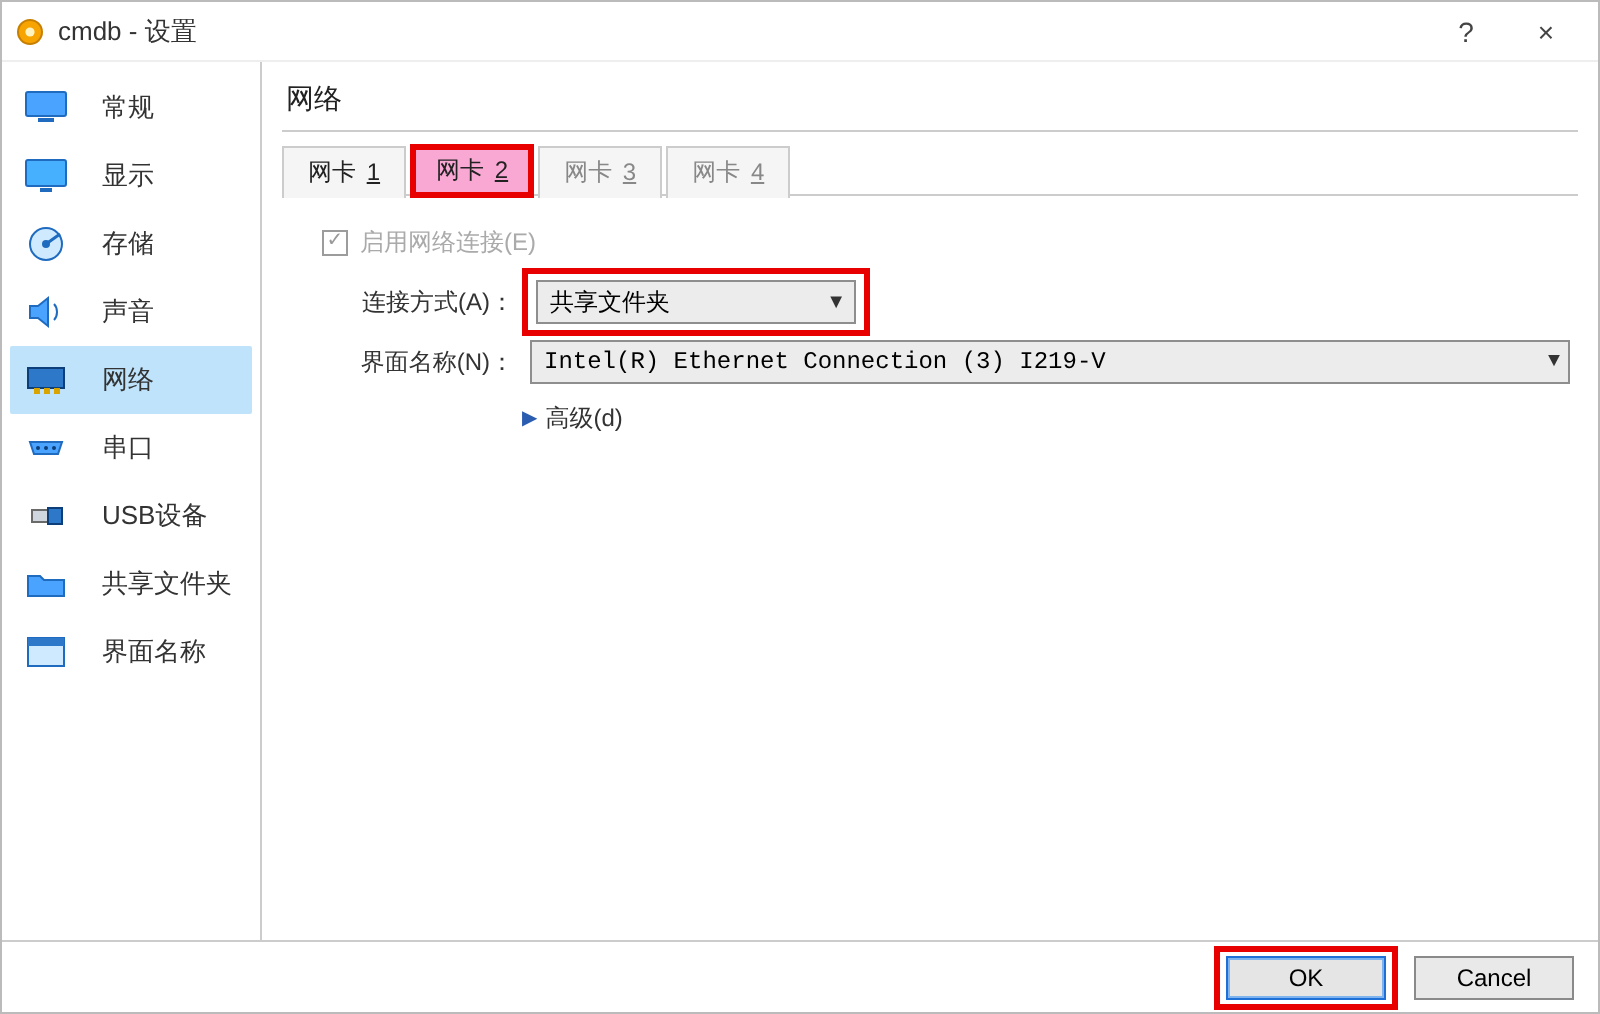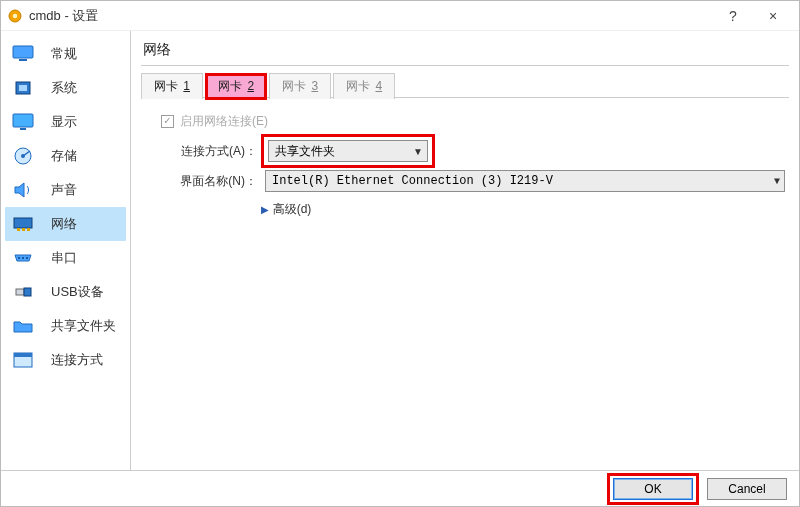--- a/index.html
+++ b/index.html
@@ -77,21 +77,21 @@
     font-size:14px;
     color:#222;
     padding: 2px 0 6px 2px;
     border-bottom:1px solid #ccc;
     margin-bottom:6px;
   }
   .tabs {
     display:flex;
     border-bottom:1px solid #ccc;
     height:26px;
-    align-items:flex-start;
+    align-items:center;
     gap:0;
   }
   .tab {
     padding: 4px 12px;
     border:1px solid #ccc;
     border-bottom:none;
     background:#f5f5f5;
     margin-right:2px;
     color:#888;
     cursor:pointer;
@@ -218,29 +218,20 @@
           <svg width="22" height="18">
             <rect x="1" y="1" width="20" height="12" rx="1" fill="#4aa3ff" stroke="#1f6bbf"></rect>
             <rect x="7" y="14" width="8" height="2" fill="#1f6bbf"></rect>
           </svg>
         </span>
       <span class="side-label">常规</span>
     </div>
     <div class="side-item">
       <span class="side-icon">
           <svg width="22" height="18">
-            <rect x="4" y="3" width="14" height="12" fill="#2d78c8" stroke="#0c3f7a"></rect>
-            <rect x="7" y="6" width="8" height="6" fill="#a8d4ff"></rect>
-          </svg>
-        </span>
-      <span class="side-label">系统</span>
-    </div>
-    <div class="side-item">
-      <span class="side-icon">
-          <svg width="22" height="18">
             <rect x="1" y="1" width="20" height="13" rx="1" fill="#46b0ff" stroke="#1f6bbf"></rect>
             <rect x="8" y="15" width="6" height="2" fill="#1f6bbf"></rect>
           </svg>
         </span>
       <span class="side-label">显示</span>
     </div>
     <div class="side-item">
       <span class="side-icon">
           <svg width="22" height="18">
             <circle cx="11" cy="9" r="8" fill="#cfeaff" stroke="#1f6bbf"></circle>
@@ -298,21 +289,21 @@
         </span>
       <span class="side-label">共享文件夹</span>
     </div>
     <div class="side-item">
       <span class="side-icon">
           <svg width="22" height="18">
             <rect x="2" y="2" width="18" height="14" fill="#cfeaff" stroke="#1f6bbf"></rect>
             <rect x="2" y="2" width="18" height="4" fill="#2d78c8"></rect>
           </svg>
         </span>
-      <span class="side-label">连接方式</span>
+      <span class="side-label">界面名称</span>
     </div>
   </div>
 
   <div class="content">
     <div class="section-title">网络</div>
 
     <div class="tabs">
       <div class="tab en">
         <span>网卡</span> <u>1</u>
       </div>

